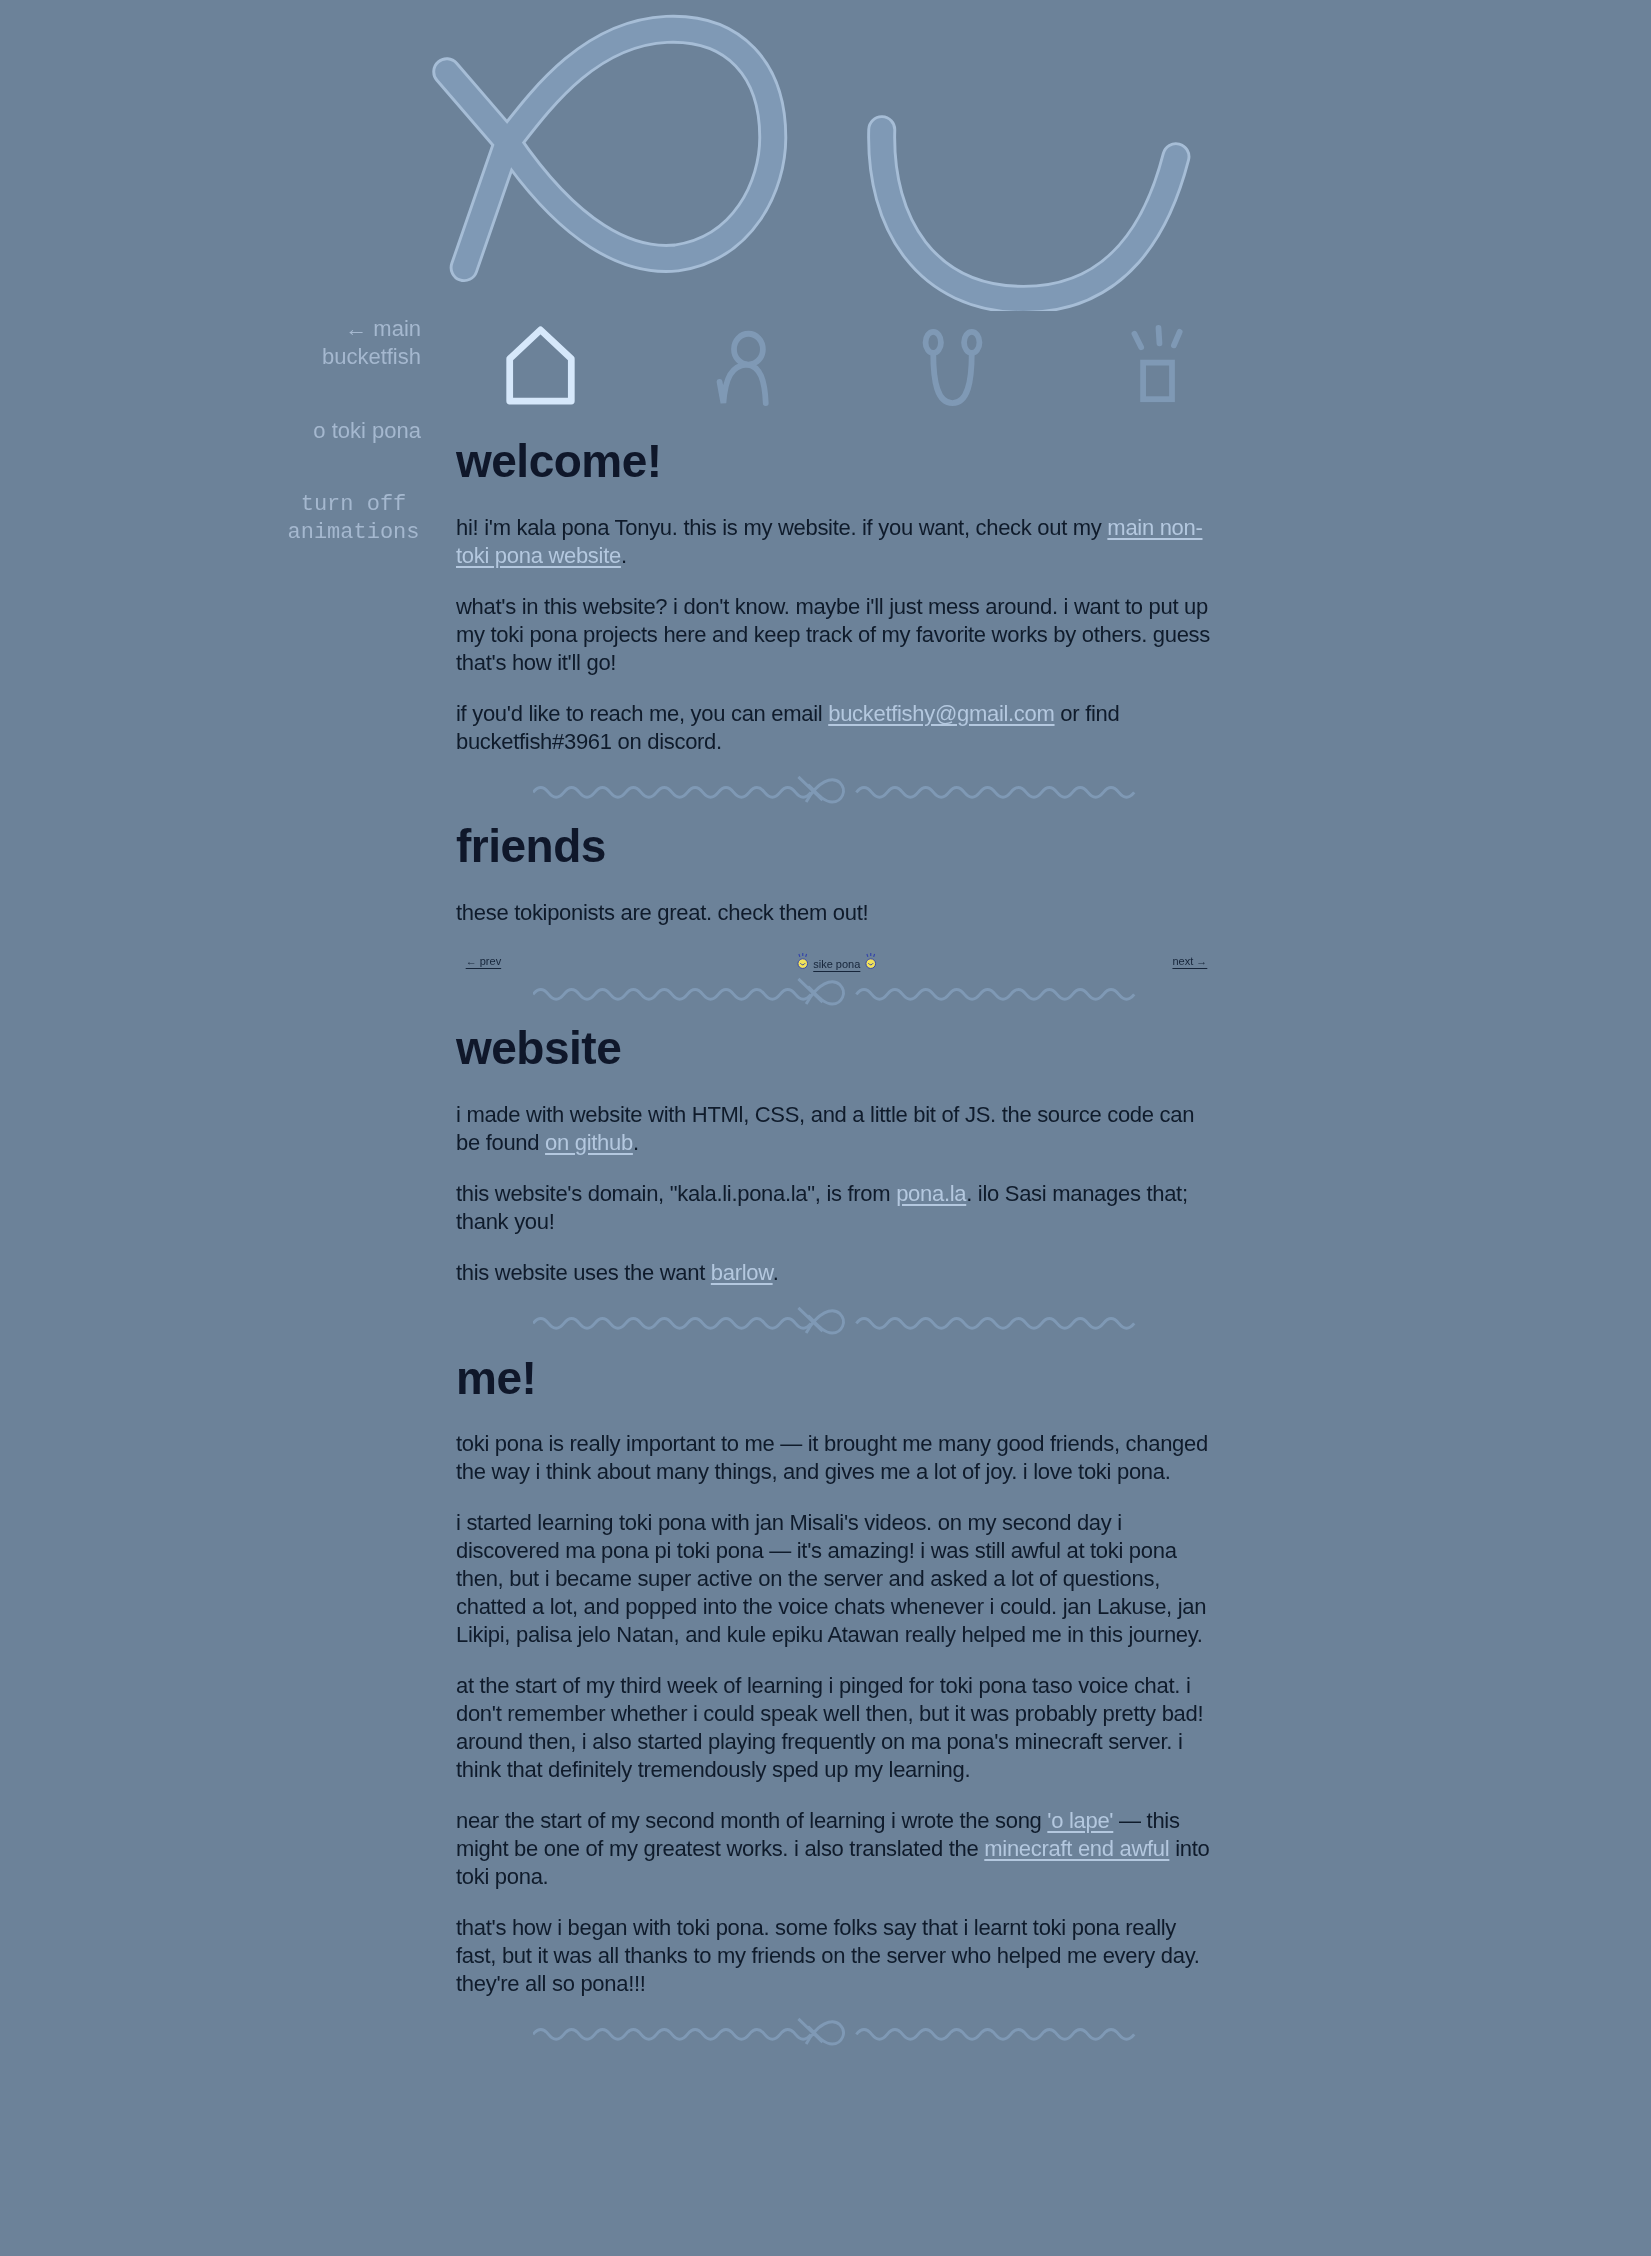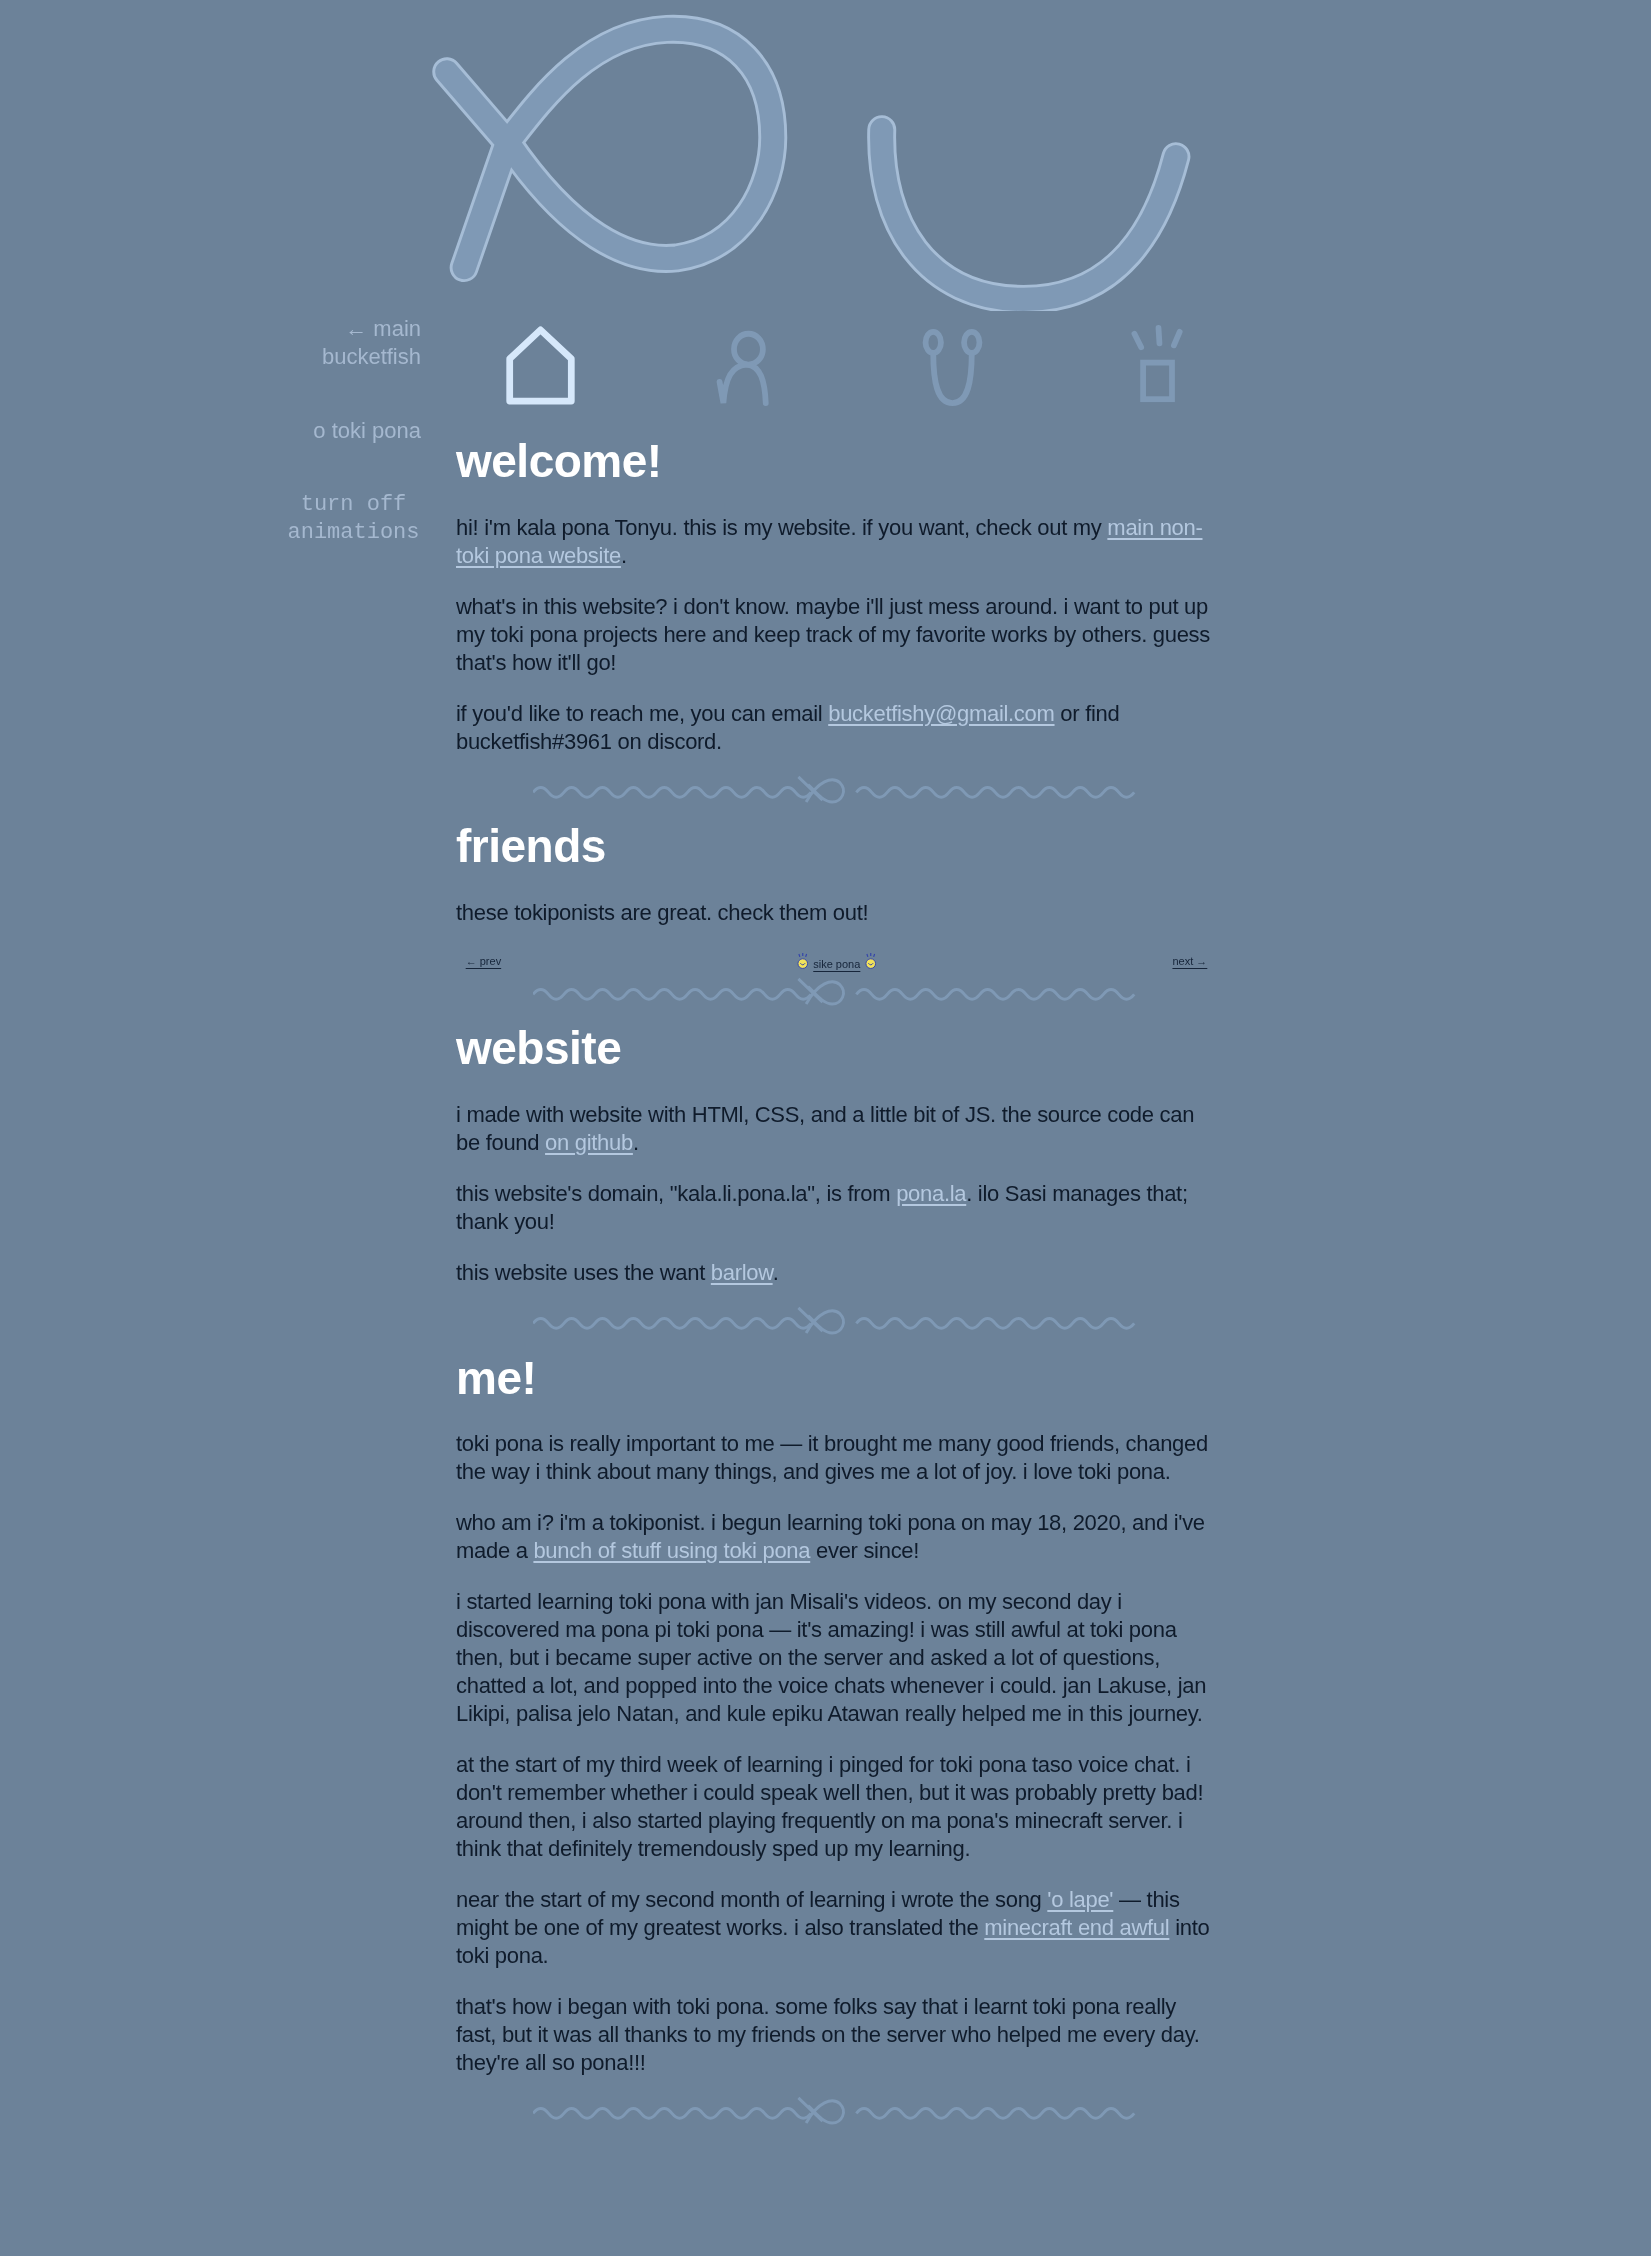--- a/index.html
+++ b/index.html
@@ -58,21 +58,21 @@
   .content {
     position: absolute;
     left: 456px;
     top: 436px;
     width: 761px;
   }
   h1 {
     font-family: "Liberation Sans", "DejaVu Sans", sans-serif;
     font-weight: bold;
     font-size: 46px;
-    color: #ffffff;
+    color: #0f172a;
     margin: 0 0 27px 0;
     letter-spacing: -0.5px;
     line-height: 1.1;
   }
   p {
     font-size: 22px;
     line-height: 28px;
     margin: 0 0 23px 0;
     letter-spacing: -0.3px;
   }
@@ -194,21 +194,20 @@
 
   <svg class="divider" viewBox="0 0 630 36">
     <path d="M0 22 q8 -10 16 0 t16 0 t16 0 t16 0 t16 0 t16 0 t16 0 t16 0 t16 0 t16 0 t16 0 t16 0 t16 0 t16 0 t16 0 t16 0 t16 0 t16 0" fill="none" stroke="#7f99b5" stroke-width="3"></path>
     <path d="M275 6 L 300 30 M 283 32 C 295 10 310 5 318 12 C 326 20 320 32 310 32 C 300 32 292 20 285 14" fill="none" stroke="#7f99b5" stroke-width="3"></path>
     <path d="M335 22 q8 -10 16 0 t16 0 t16 0 t16 0 t16 0 t16 0 t16 0 t16 0 t16 0 t16 0 t16 0 t16 0 t16 0 t16 0 t16 0 t16 0 t16 0 t16 0" fill="none" stroke="#7f99b5" stroke-width="3"></path>
   </svg>
 
   <section>
     <h1>me!</h1>
     <p>toki pona is really important to me — it brought me many good friends, changed the way i think about many things, and gives me a lot of joy. i love toki pona.</p>
-    <p><span>who am i? i'm a tokiponist. i begun learning toki pona on may 18, 2020, and i've made a </span><a href="#">bunch of stuff using toki pona</a><span> ever since!</span></p>
     <p>i started learning toki pona with jan Misali's videos. on my second day i discovered ma pona pi toki pona — it's amazing! i was still awful at toki pona then, but i became super active on the server and asked a lot of questions, chatted a lot, and popped into the voice chats whenever i could. jan Lakuse, jan Likipi, palisa jelo Natan, and kule epiku Atawan really helped me in this journey.</p>
     <p>at the start of my third week of learning i pinged for toki pona taso voice chat. i don't remember whether i could speak well then, but it was probably pretty bad! around then, i also started playing frequently on ma pona's minecraft server. i think that definitely tremendously sped up my learning.</p>
     <p><span>near the start of my second month of learning i wrote the song </span><a href="#">'o lape'</a><span> — this might be one of my greatest works. i also translated the </span><a href="#">minecraft end awful</a><span> into toki pona.</span></p>
     <p>that's how i began with toki pona. some folks say that i learnt toki pona really fast, but it was all thanks to my friends on the server who helped me every day. they're all so pona!!!</p>
   </section>
 
   <svg class="divider" viewBox="0 0 630 36">
     <path d="M0 22 q8 -10 16 0 t16 0 t16 0 t16 0 t16 0 t16 0 t16 0 t16 0 t16 0 t16 0 t16 0 t16 0 t16 0 t16 0 t16 0 t16 0 t16 0 t16 0" fill="none" stroke="#7f99b5" stroke-width="3"></path>
     <path d="M275 6 L 300 30 M 283 32 C 295 10 310 5 318 12 C 326 20 320 32 310 32 C 300 32 292 20 285 14" fill="none" stroke="#7f99b5" stroke-width="3"></path>
     <path d="M335 22 q8 -10 16 0 t16 0 t16 0 t16 0 t16 0 t16 0 t16 0 t16 0 t16 0 t16 0 t16 0 t16 0 t16 0 t16 0 t16 0 t16 0 t16 0 t16 0" fill="none" stroke="#7f99b5" stroke-width="3"></path>

